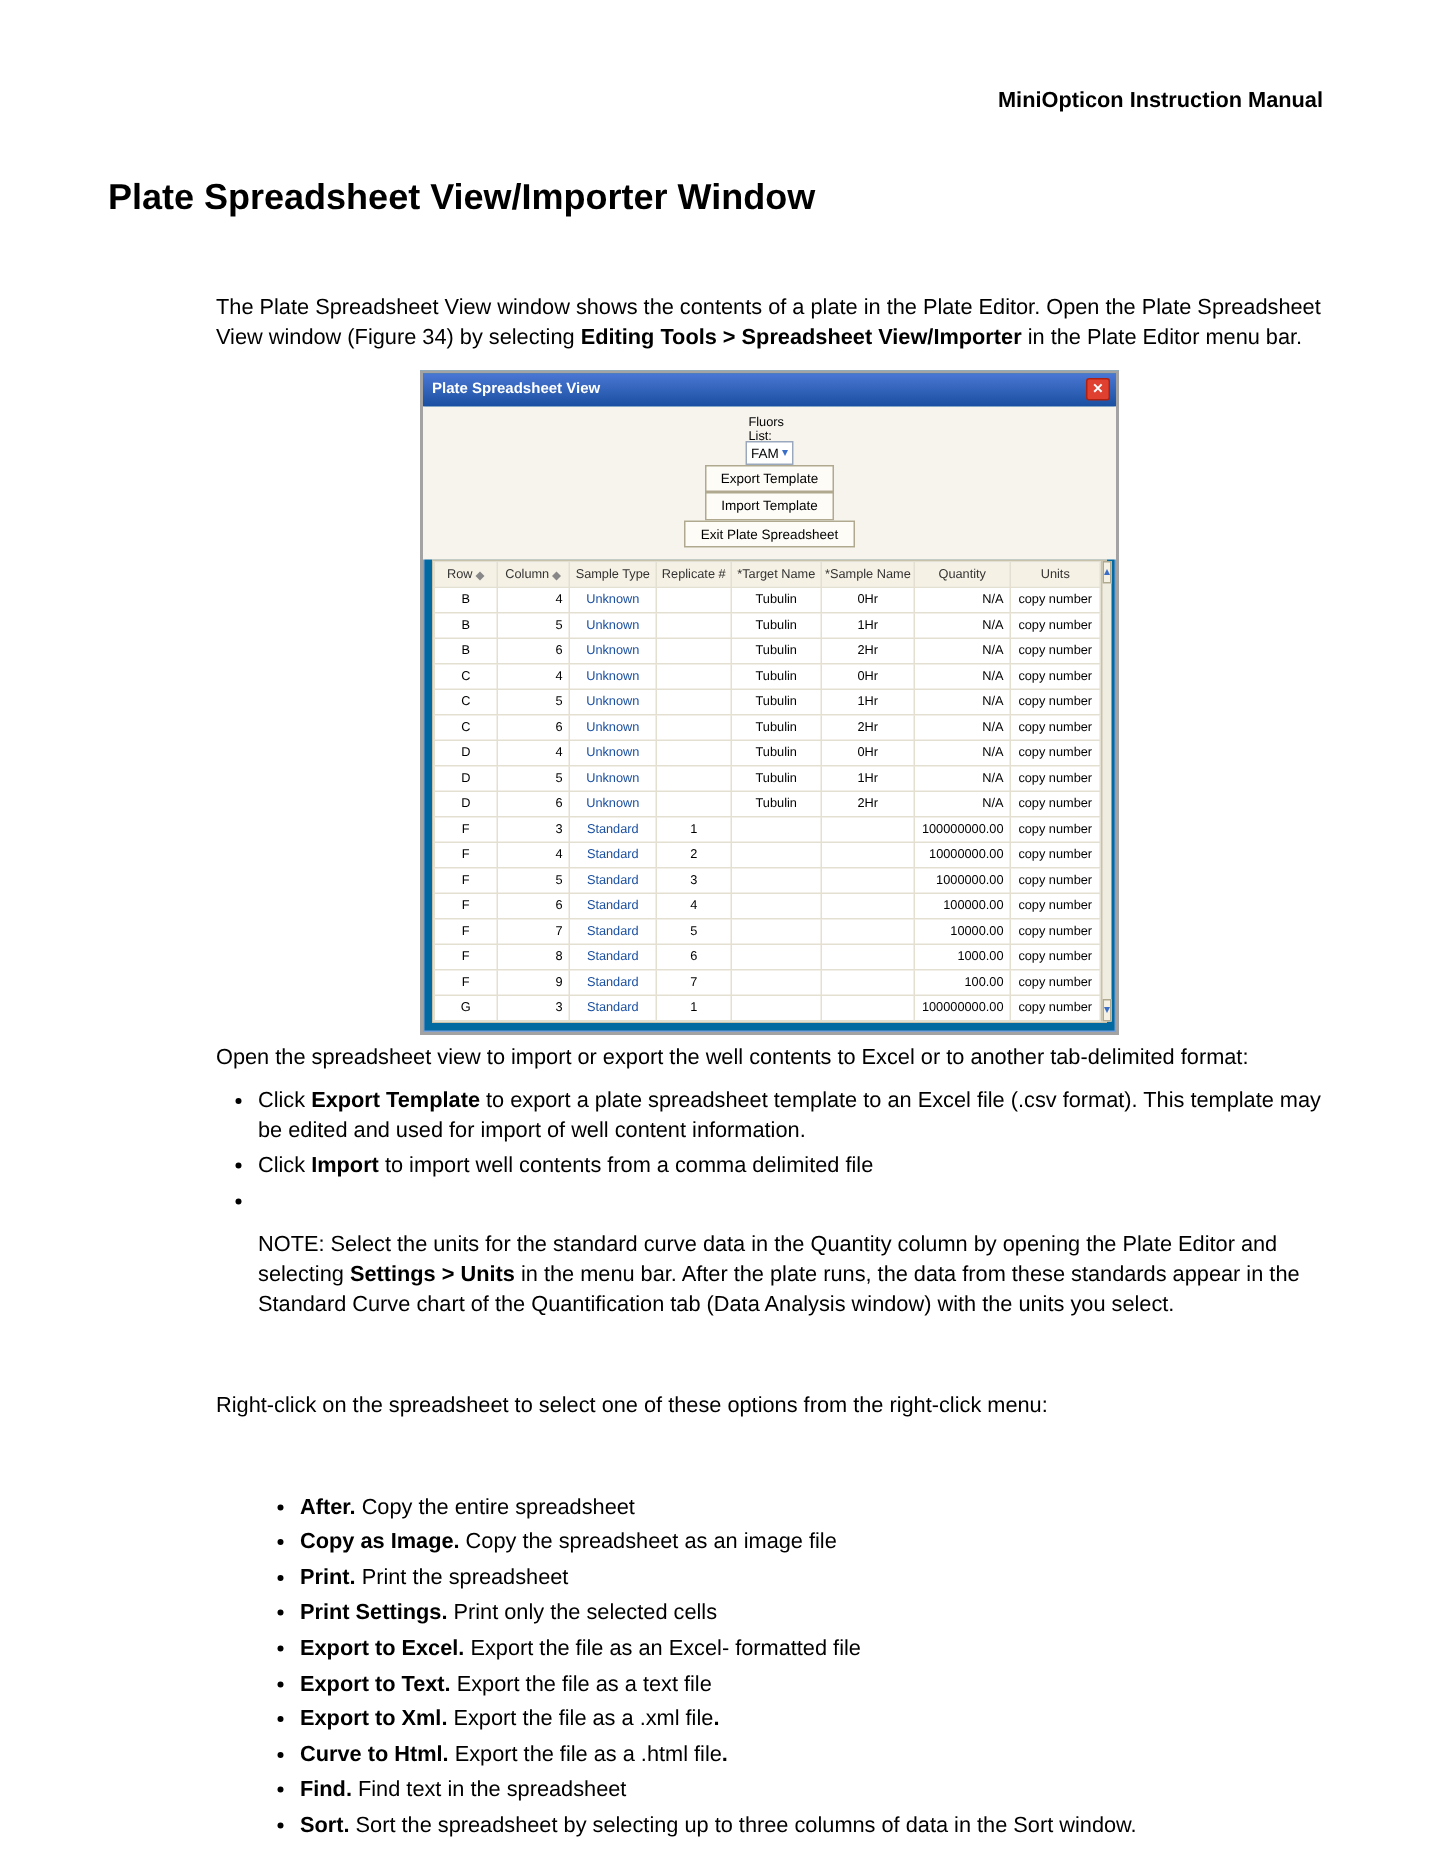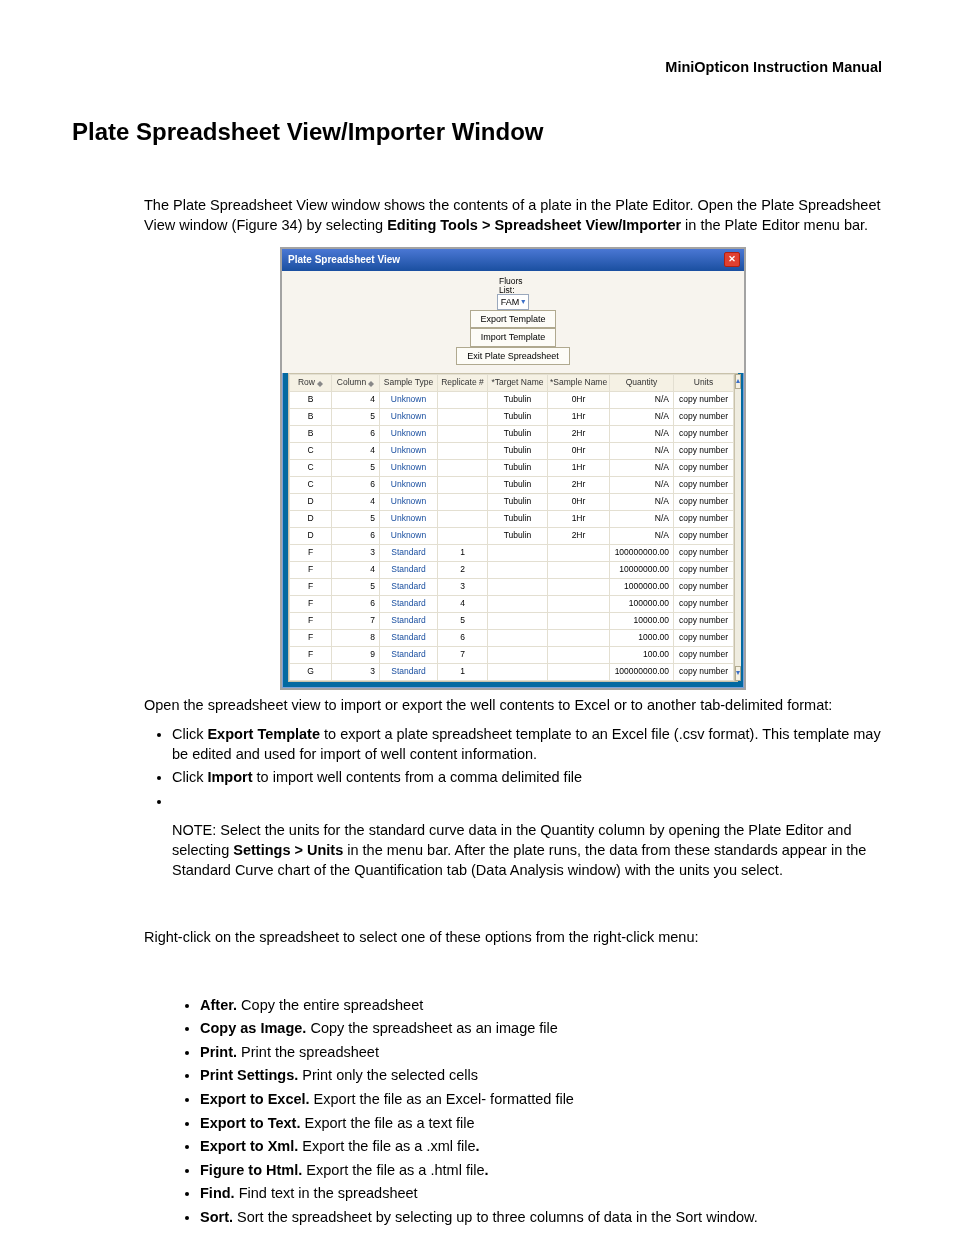--- a/index.html
+++ b/index.html
@@ -422,18 +422,18 @@
 <p class="indent" style="margin-left:72px">Right-click on the spreadsheet to select one of these options from the right-click menu:</p>
 
 <ul class="indent" style="margin-left:100px" id="rc-list">
     <li><strong>After.</strong><span> Copy the entire spreadsheet</span></li>
     <li><strong>Copy as Image.</strong><span> Copy the spreadsheet as an image file</span></li>
     <li><strong>Print.</strong><span> Print the spreadsheet</span></li>
     <li><strong>Print Settings.</strong><span> Print only the selected cells</span></li>
     <li><strong>Export to Excel.</strong><span> Export the file as an Excel- formatted file</span></li>
     <li><strong>Export to Text.</strong><span> Export the file as a text file</span></li>
     <li><strong>Export to Xml.</strong><span> Export the file as a .xml file</span><strong>.</strong></li>
-    <li><strong>Figure to Html.</strong><span> Export the file as a .html file</span><strong>.</strong></li>
+    <li><strong>Curve to Html.</strong><span> Export the file as a .html file</span><strong>.</strong></li>
     <li><strong>Find.</strong><span> Find text in the spreadsheet</span></li>
     <li><strong>Sort.</strong><span> Sort the spreadsheet by selecting up to three columns of data in the Sort window.</span></li>
   </ul>
 
 <div class="page-num">51</div>
 
 </body></html>

